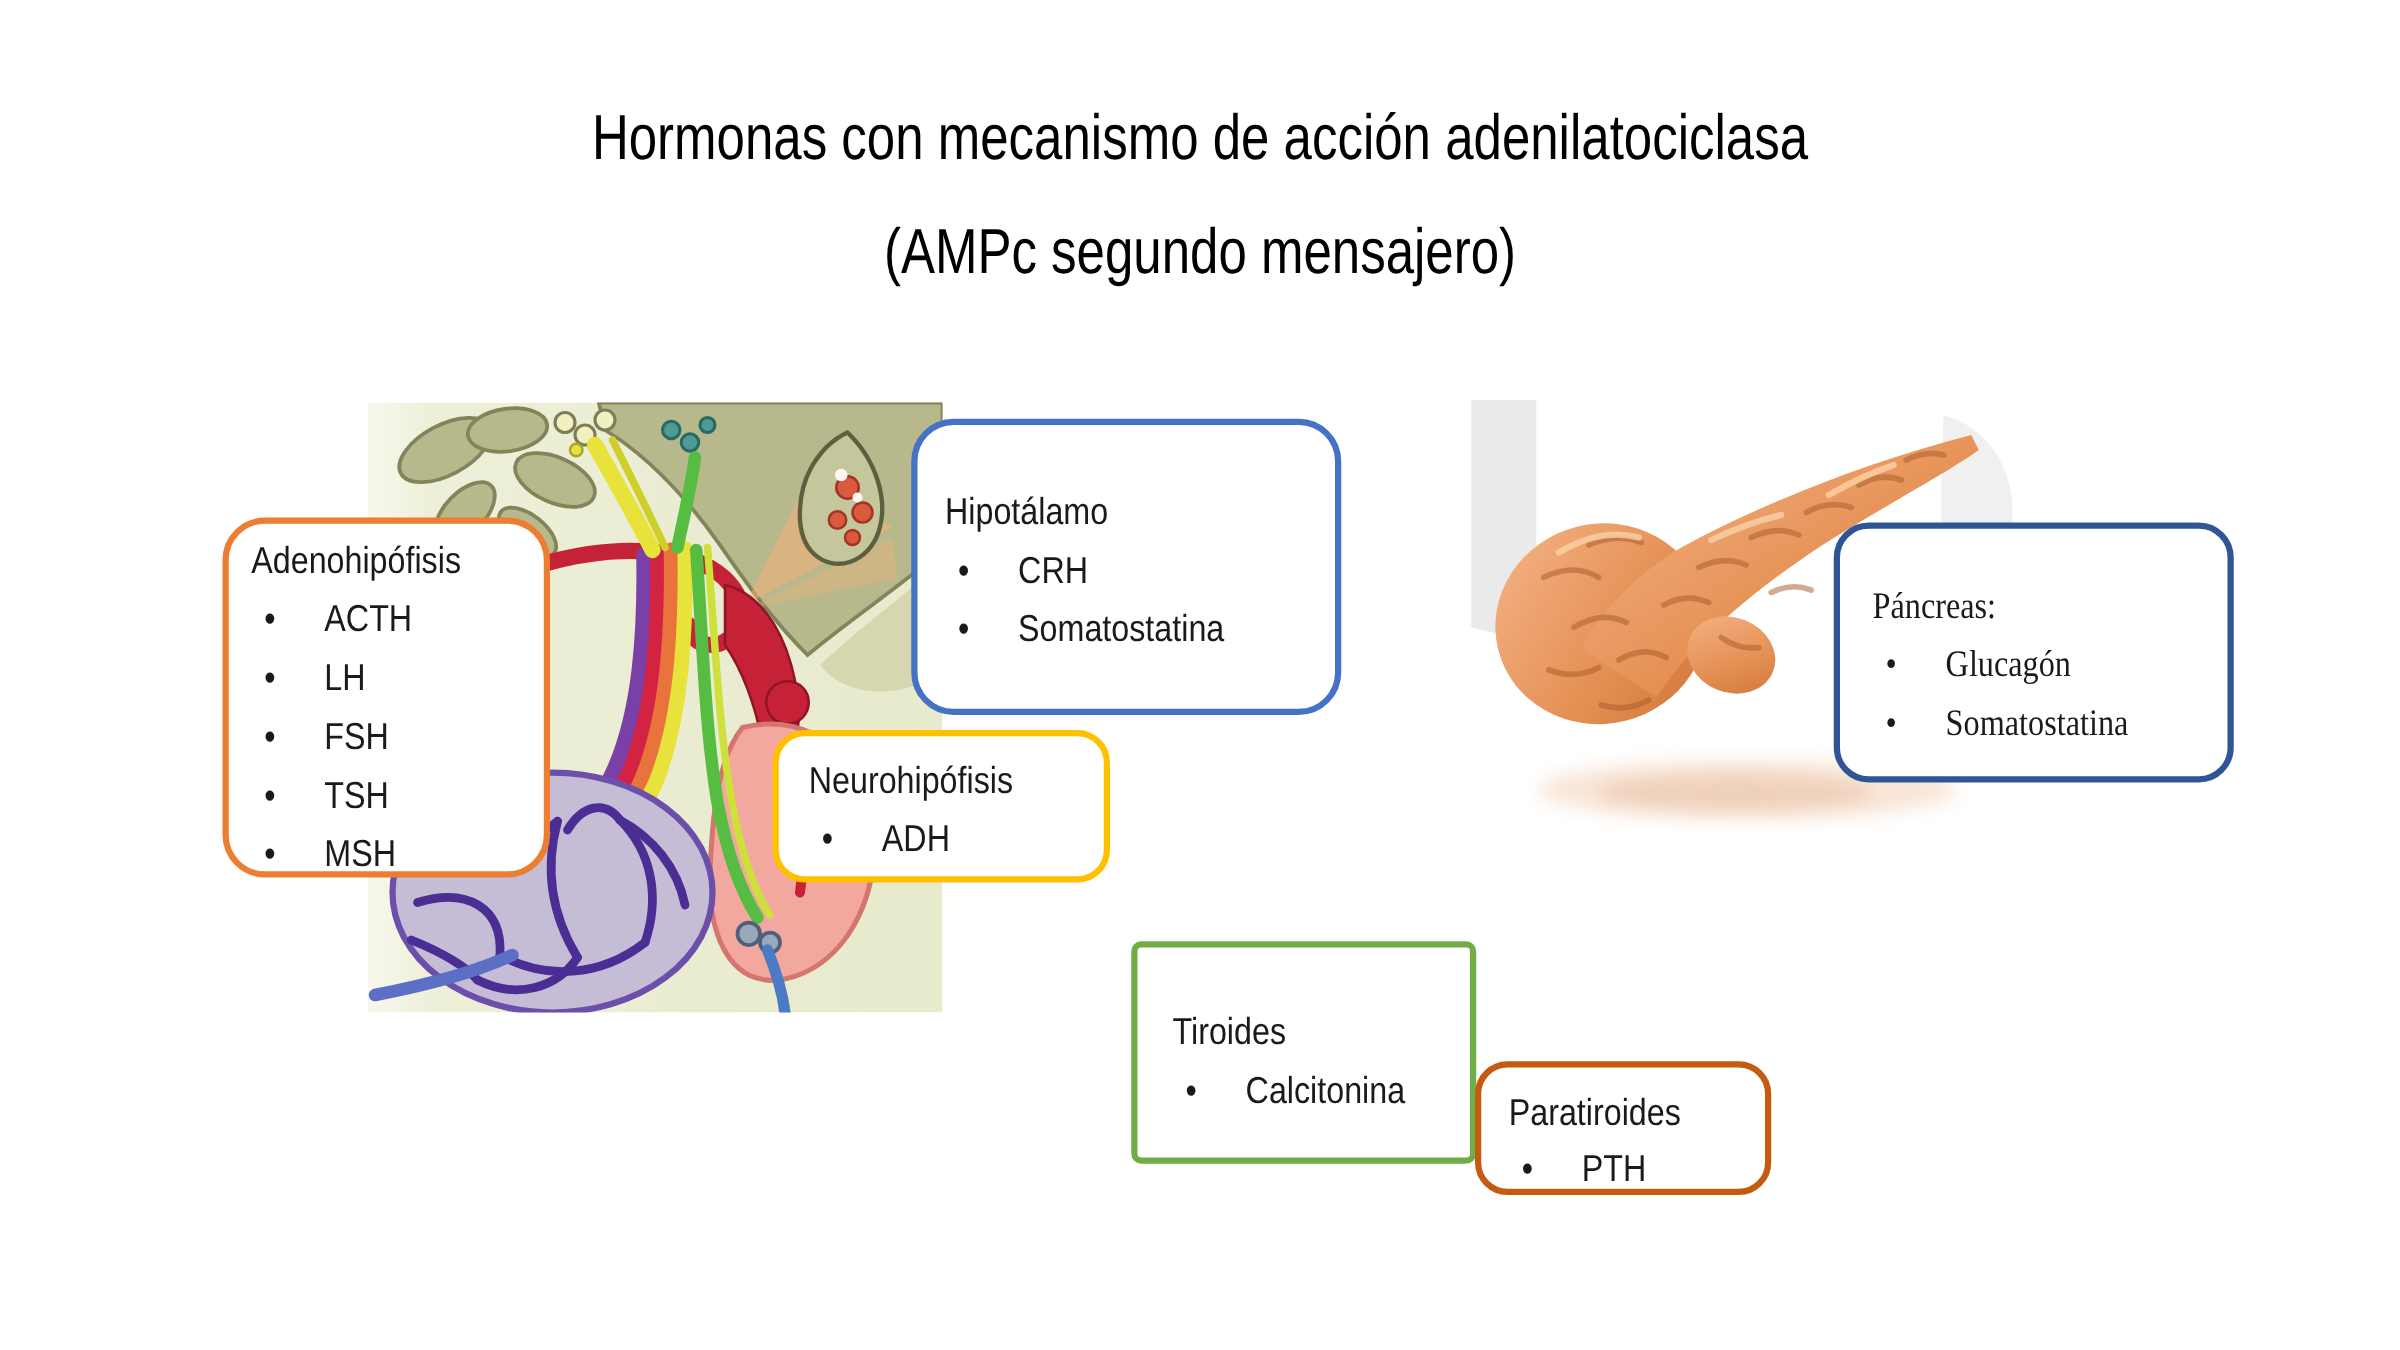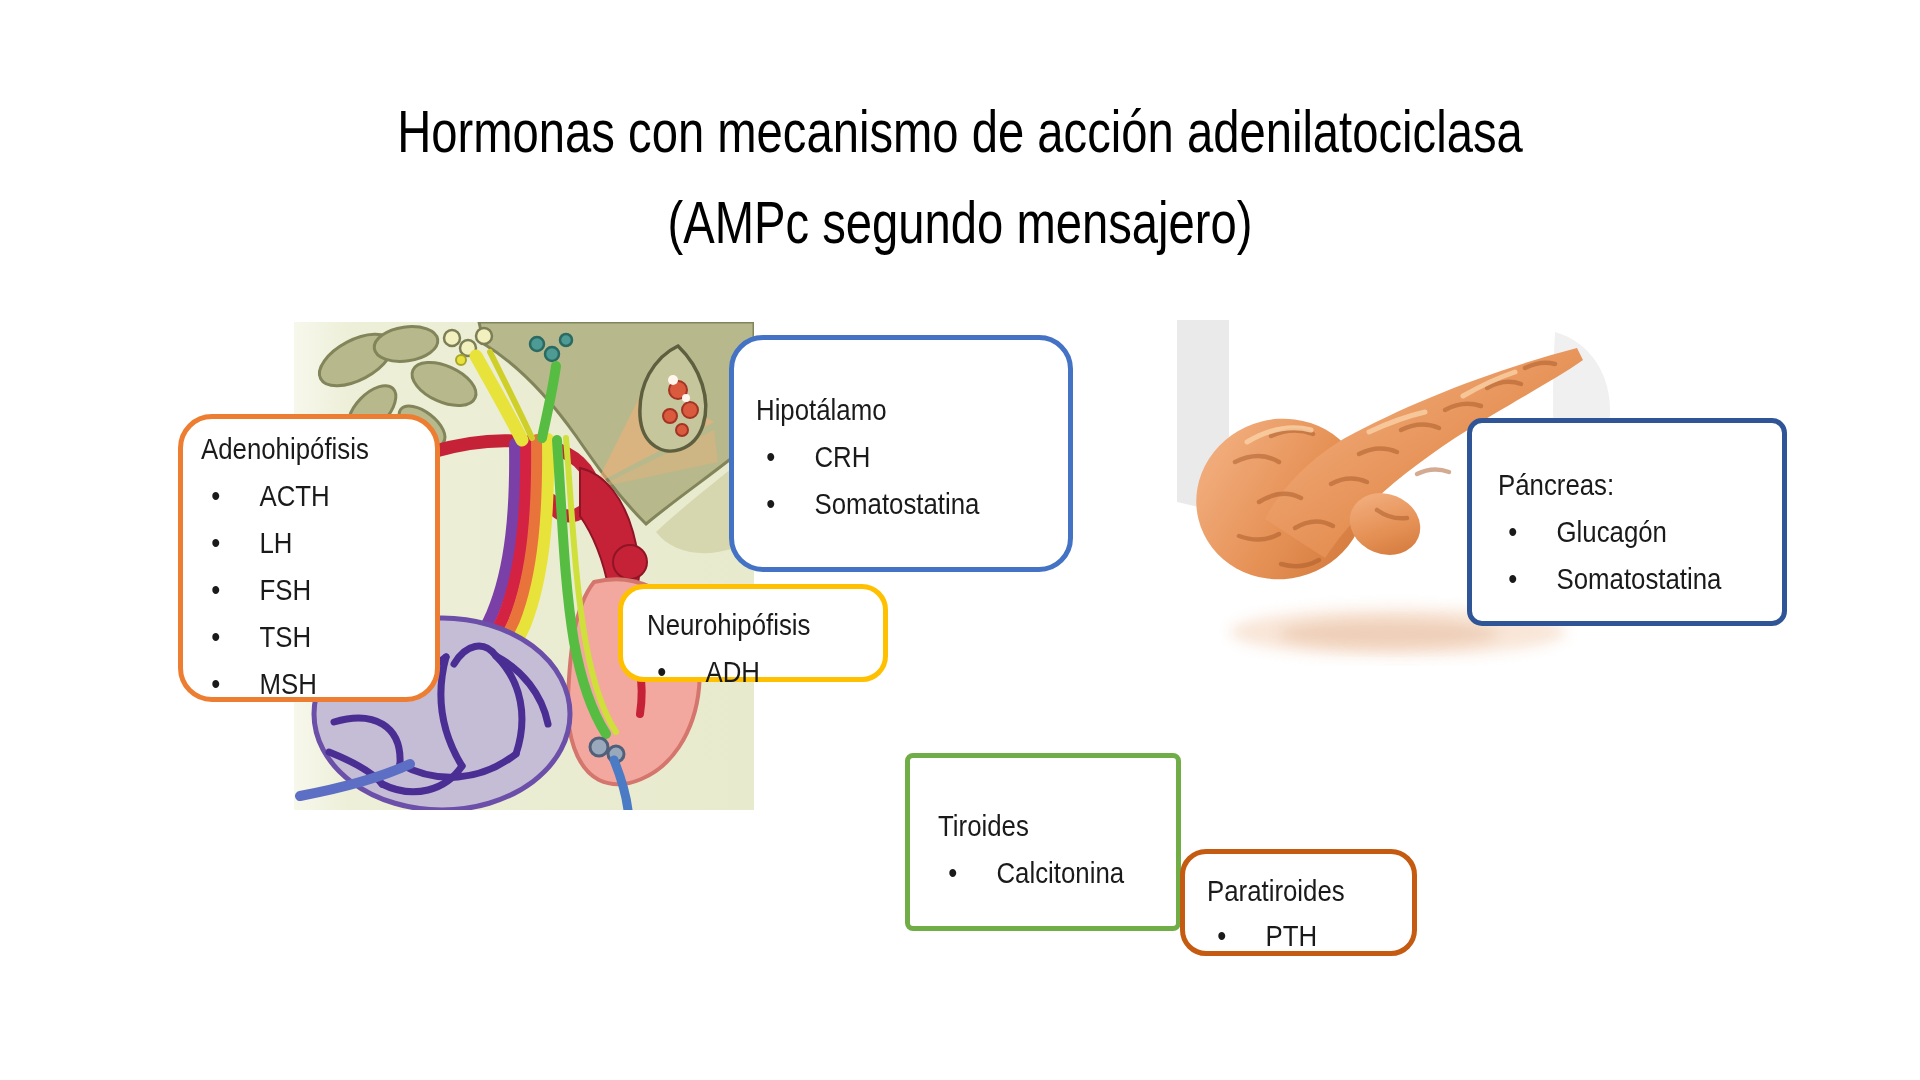--- a/index.html
+++ b/index.html
@@ -1,39 +1,39 @@
 <!DOCTYPE html>
 <html><head>
 <meta charset="utf-8">
 <style>
   html,body{margin:0;padding:0;background:#ffffff;}
   body{width:1920px;height:1080px;overflow:hidden;font-family:"Liberation Sans",sans-serif;}
   .slide{position:relative;width:1920px;height:1080px;background:#ffffff;}
 
   
-  .title{position:absolute;top:87px;left:0;width:1920px;text-align:center;
-         font-size:59px;line-height:91px;color:#000;font-weight:400;}
+  .title{position:absolute;top:64px;left:0;width:1920px;text-align:center;
+         font-size:51px;line-height:91px;color:#000;font-weight:400;}
   .title-line{display:block;transform:scaleX(0.8);transform-origin:50% 50%;white-space:nowrap;}
 
   
   .pit{position:absolute;left:294px;top:322px;width:460px;height:488px;}
   .panc{position:absolute;left:1163px;top:314px;width:450px;height:352px;}
 
   
   .box{position:absolute;background:#ffffff;border:5px solid #888;box-sizing:border-box;
        color:#1a1a1a;font-size:30px;line-height:47px;}
   .box-content{transform:scaleX(0.86);transform-origin:0 0;width:116%;}
   .box-title{white-space:nowrap;}
   .item{display:flex;white-space:nowrap;}
   .bullet{flex:0 0 auto;width:56px;padding-left:12px;}
 
   .ade{left:178px;top:414px;width:262px;height:288px;border-radius:34px;padding:6px 0 16px 18px;}
   .hip{left:729px;top:303px;width:344px;height:237px;border-radius:34px;padding:46px 0 0 22px;}
-  .neu{left:618px;top:584px;width:270px;height:98px;border-radius:26px;padding:12px 0 0 24px;}
-  .pan{left:1467px;top:418px;width:320px;height:208px;border-radius:15px;padding:38px 0 0 26px;}
+  .neu{left:618px;top:584px;width:270px;height:122px;border-radius:26px;padding:12px 0 0 24px;}
+  .pan{left:1467px;top:418px;width:320px;height:208px;border-radius:28px;padding:38px 0 0 26px;font-family:Liberation Serif, serif;}
   .tir{left:905px;top:753px;width:276px;height:178px;border-radius:8px;padding:44px 0 0 28px;}
   .par{left:1180px;top:849px;width:237px;height:107px;border-radius:26px;padding:14px 0 0 22px;line-height:45px;}
   .adr{left:1435px;top:892px;width:216px;height:126px;border-radius:26px;padding:44px 0 0 24px;}
 </style>
 </head>
 <body>
 
 <div class="slide">
 
   <div class="title">

